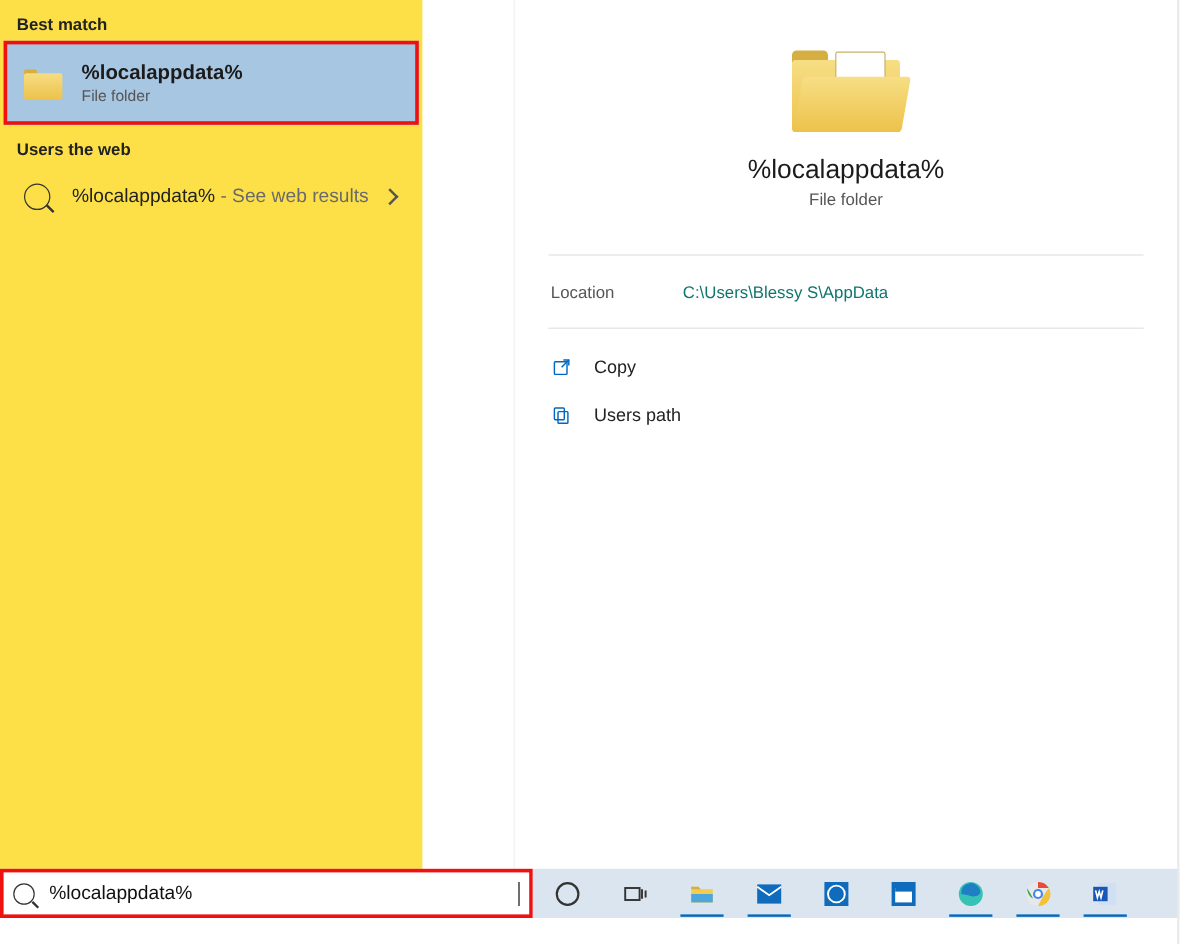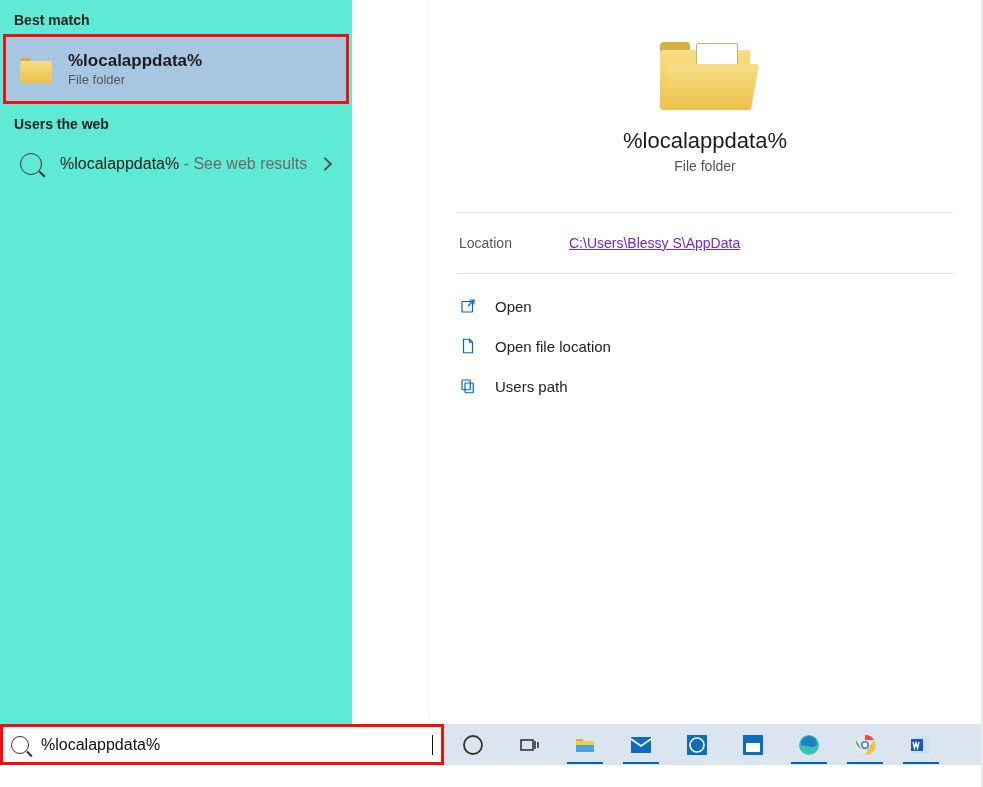--- a/index.html
+++ b/index.html
@@ -2,21 +2,21 @@
 <html><head>
 <meta charset="utf-8">
 <style>
   * { box-sizing: border-box; margin: 0; padding: 0; font-family: "Segoe UI", Tahoma, sans-serif; }
   html, body { width: 983px; height: 787px; background: #fff; overflow: hidden; }
 
   .root { position: relative; width: 983px; height: 787px; }
 
   
   .results-panel { position: absolute; left: 0; top: 0; width: 352px; height: 726px;
-                   background: #5eead4; }
+                   background: #fde047; }
 
   .section-heading { font-size: 14px; font-weight: 600; color: #222;
                      padding: 12px 14px 6px 14px; }
 
   .result-item { position: relative; display: flex; align-items: center;
                  height: 70px; padding: 0 14px; cursor: pointer; }
   .result-item.selected { background: #a7c6e2; }
   .result-item.selected.highlight-box { border: 3px solid #ef1010; margin: 0 3px; }
 
   .folder-icon { width: 32px; height: 28px; position: relative; }
@@ -55,21 +55,21 @@
                         background:linear-gradient(#f7de85,#edc24a);
                         transform: skewX(-10deg) translateX(5px); border-radius:3px; z-index:2; }
 
   .details-title { text-align:center; font-size:22px; font-weight:400; color:#1b1b1b; }
   .details-sub   { text-align:center; font-size:14px; color:#555; margin-top:4px; margin-bottom:38px; }
 
   .divider { height:1px; background:#e2e2e2; margin:0 28px; }
 
   .loc-row { display:flex; align-items:flex-end; padding:22px 30px; font-size:14px; }
   .loc-label { color:#555; width:110px; }
-  .loc-path  { color:#6d28d9; text-decoration: underline; cursor:pointer; }
+  .loc-path  { color:#0f766e; cursor:pointer; }
 
   .actions { padding: 12px 30px; }
   .action-row { display:flex; align-items:center; height:40px; cursor:pointer; font-size:15px; color:#222; }
   .action-row svg { width:18px; height:18px; margin-right:18px; color:#0067c0; }
 
   
   .search-bar { position:absolute; left:0; bottom:22px; width:444px; height:41px;
                 background:#fff; border:3px solid #ef1010; display:flex; align-items:center;
                 padding:0 8px; }
   .search-bar .mag2 { width:18px; height:18px; border:1.8px solid #333; border-radius:50%;
@@ -136,28 +136,21 @@
 
     <div class="divider"></div>
 
     <div class="actions">
       <div class="action-row">
         <svg class="tb-svg" viewBox="0 0 24 24" fill="none" stroke="currentColor" stroke-width="1.6">
           <rect x="4" y="6" width="14" height="14" rx="1"></rect>
             <path d="M14 4h6v6"></path>
             <path d="M20 4l-8 8"></path>
         </svg>
-        <span>Open</span>
-      </div>
-      <div class="action-row">
-        <svg class="tb-svg" viewBox="0 0 24 24" fill="none" stroke="currentColor" stroke-width="1.6">
-          <path d="M6 3h8l4 4v14H6z"></path>
-            <path d="M14 3v4h4"></path>
-        </svg>
-        <span>Open file location</span>
+        <span>Copy</span>
       </div>
       <div class="action-row">
         <svg class="tb-svg" viewBox="0 0 24 24" fill="none" stroke="currentColor" stroke-width="1.6">
           <rect x="8" y="8" width="11" height="13" rx="1"></rect>
             <rect x="4" y="4" width="11" height="13" rx="1"></rect>
         </svg>
         <span>Users path</span>
       </div>
     </div>
   </div>

